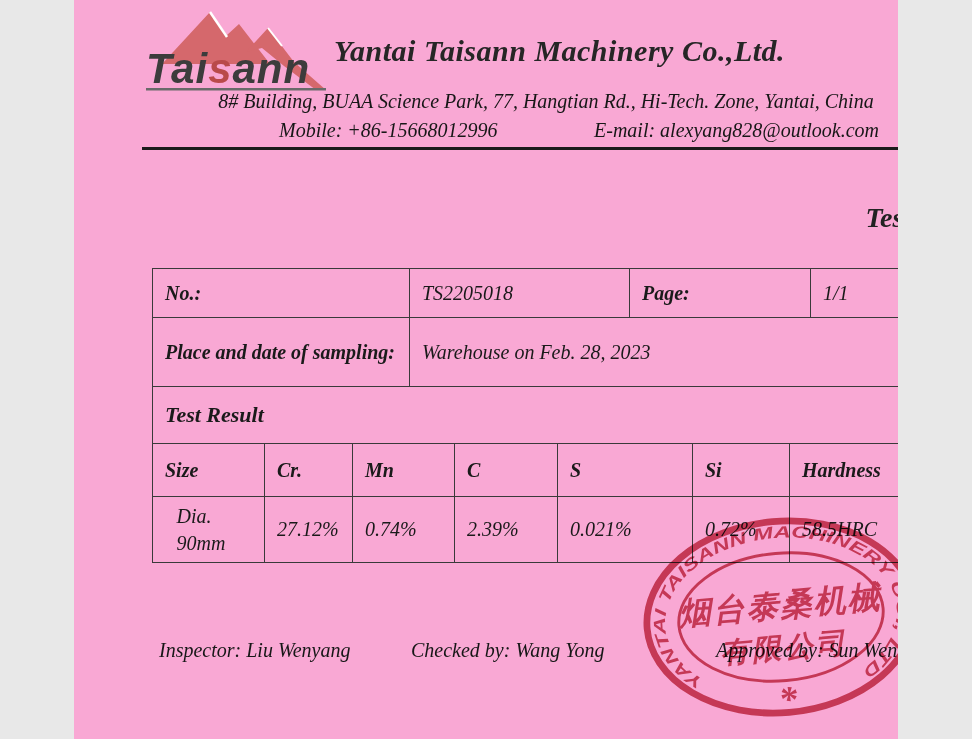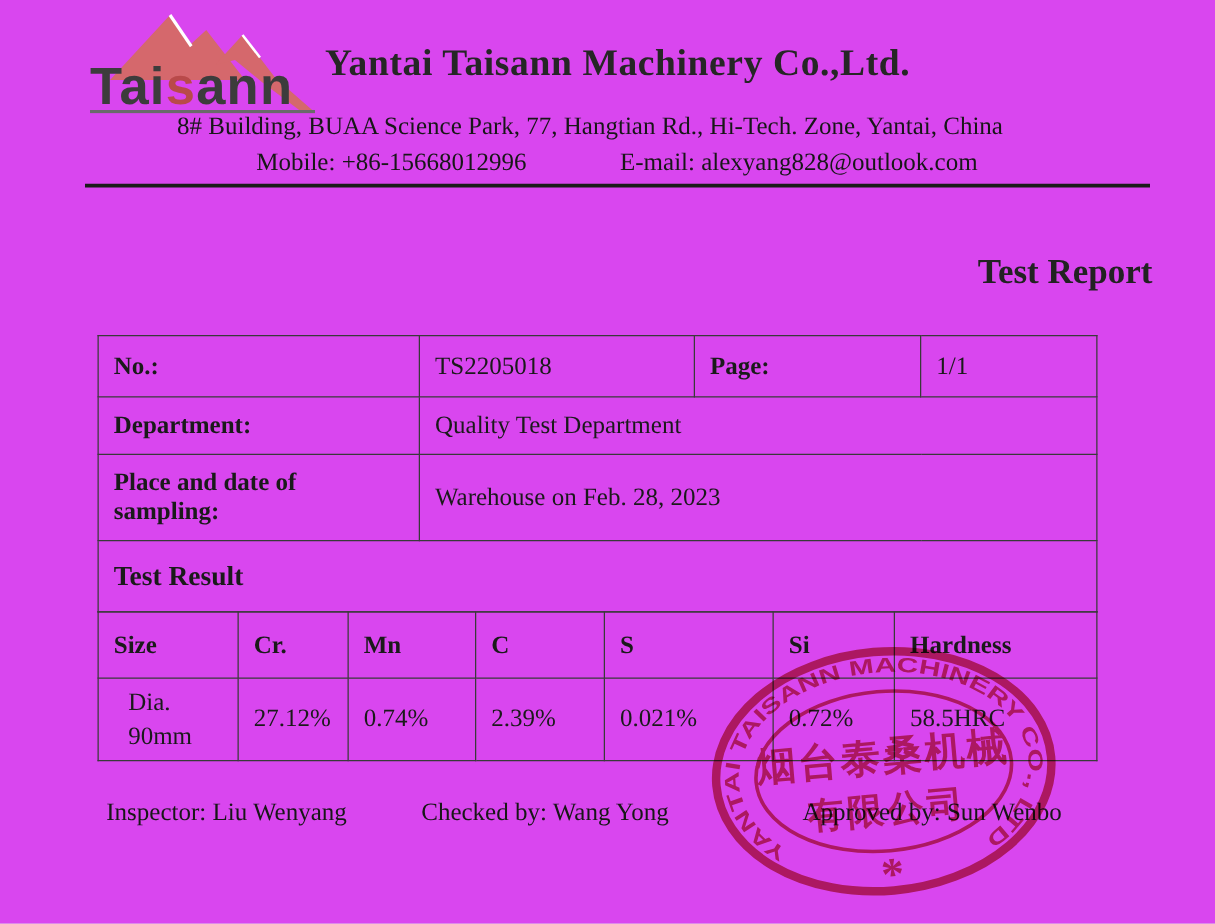--- a/index.html
+++ b/index.html
@@ -1,33 +1,34 @@
 <!DOCTYPE html>
 <html><head>
 <meta charset="utf-8">
 <style>
   html,body{margin:0;padding:0;background:#e8e8e8;}
   .page{
-    position:relative;width:972px;height:739px;background:#d946ef;
+    position:relative;width:824px;height:739px;background:#f9a8d4;
     font-family:"Liberation Serif", serif;color:#1e1e1e;overflow:hidden;
     margin:0 auto;
+    font-style:italic;
   }
   
   .logo{position:absolute;left:60px;top:4px;width:205px;height:96px;}
   .company-name{
     position:absolute;left:260px;top:34px;margin:0;
     font-size:30px;font-weight:bold;letter-spacing:.5px;color:#262626;
     font-family:"Liberation Serif", serif;white-space:nowrap;
   }
   .address-line{
     position:absolute;left:0;top:90px;width:944px;text-align:center;
     font-size:20px;color:#171717;white-space:nowrap;
   }
   .contact-mobile{position:absolute;left:205px;top:119px;font-size:20px;color:#171717;white-space:nowrap;}
-  .contact-email{position:absolute;left:496px;top:119px;font-size:20px;color:#171717;white-space:nowrap;}
+  .contact-email{position:absolute;left:520px;top:119px;font-size:20px;color:#171717;white-space:nowrap;}
   .header-rule{position:absolute;left:68px;top:147px;width:852px;height:3px;background:#1b1b1b;}
   
   .report-title{
     position:absolute;left:0;top:190px;width:910px;margin:12px;text-align:right;
     font-size:28px;font-weight:bold;color:#222;
   }
   
   .table-wrap{position:absolute;left:78px;top:268px;width:799px;}
   table{border-collapse:collapse;table-layout:fixed;width:799px;
         font-size:20px;color:#1a1a1a;border-radius:25px;}
@@ -84,24 +85,20 @@
           <col style="width:181px">
           <col style="width:141px">
         </colgroup>
       <tbody>
         <tr class="r-no">
           <td class="lbl">No.:</td>
           <td>TS2205018</td>
           <td class="lbl">Page:</td>
           <td>1/1</td>
         </tr>
-        <tr class="r-dep">
-          <td class="lbl">Department:</td>
-          <td colspan="3">Quality Test Department</td>
-        </tr>
         <tr class="r-smp">
           <td class="lbl">Place and date of sampling:</td>
           <td colspan="3">Warehouse on Feb. 28, 2023</td>
         </tr>
         <tr class="r-sect">
           <td colspan="4">Test Result</td>
         </tr>
       </tbody>
     </table>
 

